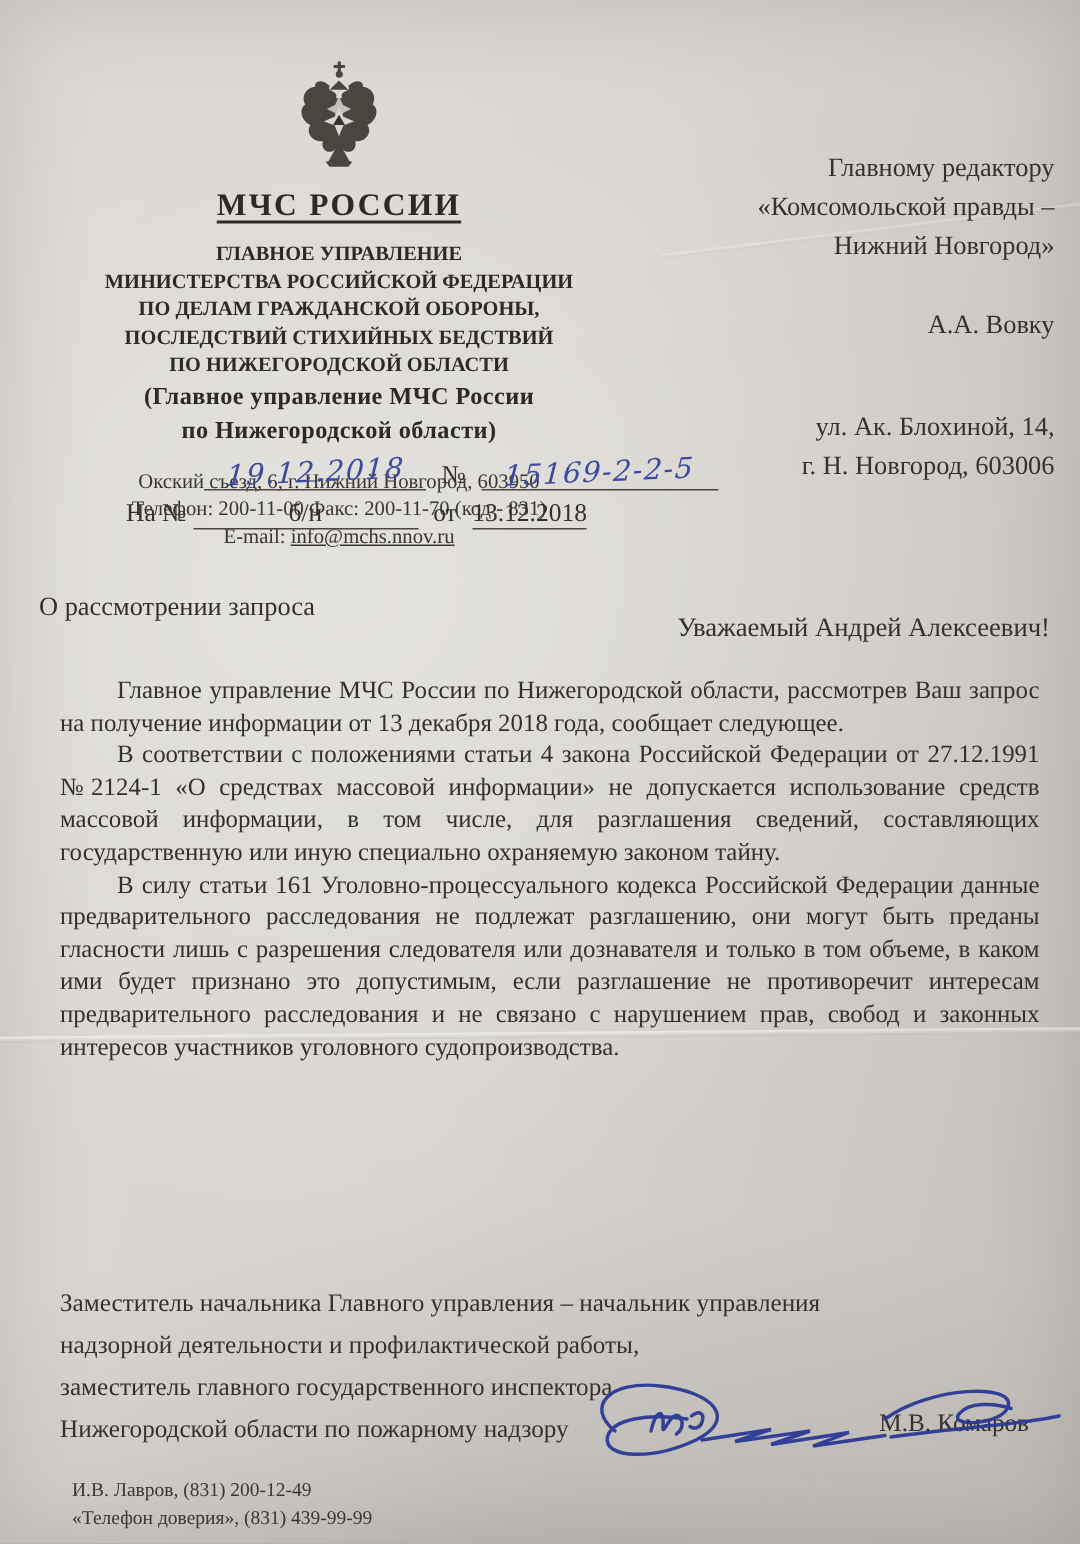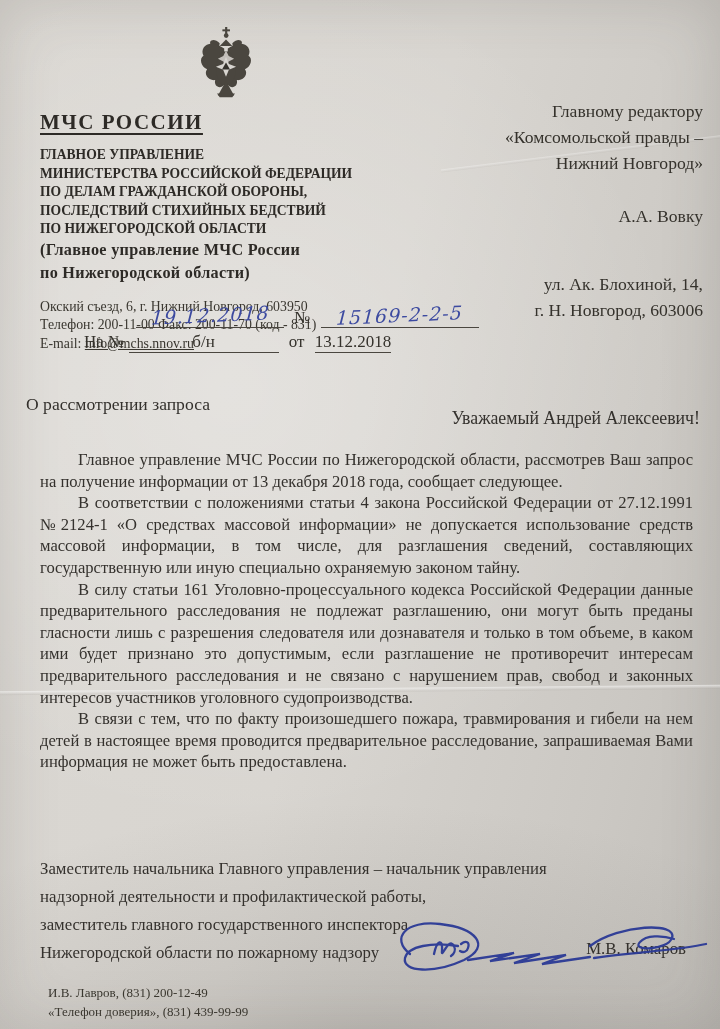--- a/index.html
+++ b/index.html
@@ -21,21 +21,21 @@
     background:linear-gradient(to bottom, rgba(255,255,255,0.55), rgba(110,105,98,0.10));
     transform:rotate(-0.5deg); pointer-events:none;
   }
   .crease-d {
     position:absolute; right:-40px; top:150px; width:320px; height:3px;
     background:linear-gradient(to bottom, rgba(255,255,255,0.35), rgba(110,105,98,0.08));
     transform:rotate(-7deg); pointer-events:none;
   }
 
   
-  .lh-left { position:absolute; left:40px; top:26px; width:372px; }
+  .lh-left { position:absolute; left:40px; top:40px; width:372px; text-align:center; }
   .emblem { display:block; margin:0 auto 6px auto; }
   .org-short {
     display:inline-block; font-size:21px; letter-spacing:1.5px; font-weight:600;
     text-decoration:underline; text-underline-offset:4px; margin-top:4px; color:#2d2a26;
   }
   .org-lines { margin-top:11px; font-weight:bold; font-size:13.6px; line-height:18.6px; color:#2d2a26; }
   .org-lines .paren { font-size:16.2px; line-height:23px; letter-spacing:0.3px; }
   .addr-block { margin-top:13px; font-size:13.8px; line-height:18.5px; color:#39362f; }
   .addr-block .email-line a, .addr-block .email { text-decoration:underline; color:#39362f; }
 
@@ -155,21 +155,20 @@
     </div>
   </div>
 
   <div class="subject">О рассмотрении запроса</div>
   <div class="salutation">Уважаемый Андрей Алексеевич!</div>
 
   <div class="body-text">
     <p>Главное управление МЧС России по Нижегородской области, рассмотрев Ваш запрос на получение информации от 13 декабря 2018 года, сообщает следующее.</p>
     <p>В соответствии с положениями статьи 4 закона Российской Федерации от 27.12.1991 №2124-1 «О средствах массовой информации» не допускается использование средств массовой информации, в том числе, для разглашения сведений, составляющих государственную или иную специально охраняемую законом тайну.</p>
     <p>В силу статьи 161 Уголовно-процессуального кодекса Российской Федерации данные предварительного расследования не подлежат разглашению, они могут быть преданы гласности лишь с разрешения следователя или дознавателя и только в том объеме, в каком ими будет признано это допустимым, если разглашение не противоречит интересам предварительного расследования и не связано с нарушением прав, свобод и законных интересов участников уголовного судопроизводства.</p>
-    <p>В связи с тем, что по факту произошедшего пожара, травмирования и гибели на нем детей в настоящее время проводится предварительное расследование, запрашиваемая Вами информация не может быть предоставлена.</p>
   </div>
 
   <div class="signoff">
     <div>Заместитель начальника Главного управления – начальник управления</div>
     <div>надзорной деятельности и профилактической работы,</div>
     <div>заместитель главного государственного инспектора</div>
     <div>Нижегородской области по пожарному надзору</div>
     <div class="name">М.В. Комаров</div>
   </div>
 

